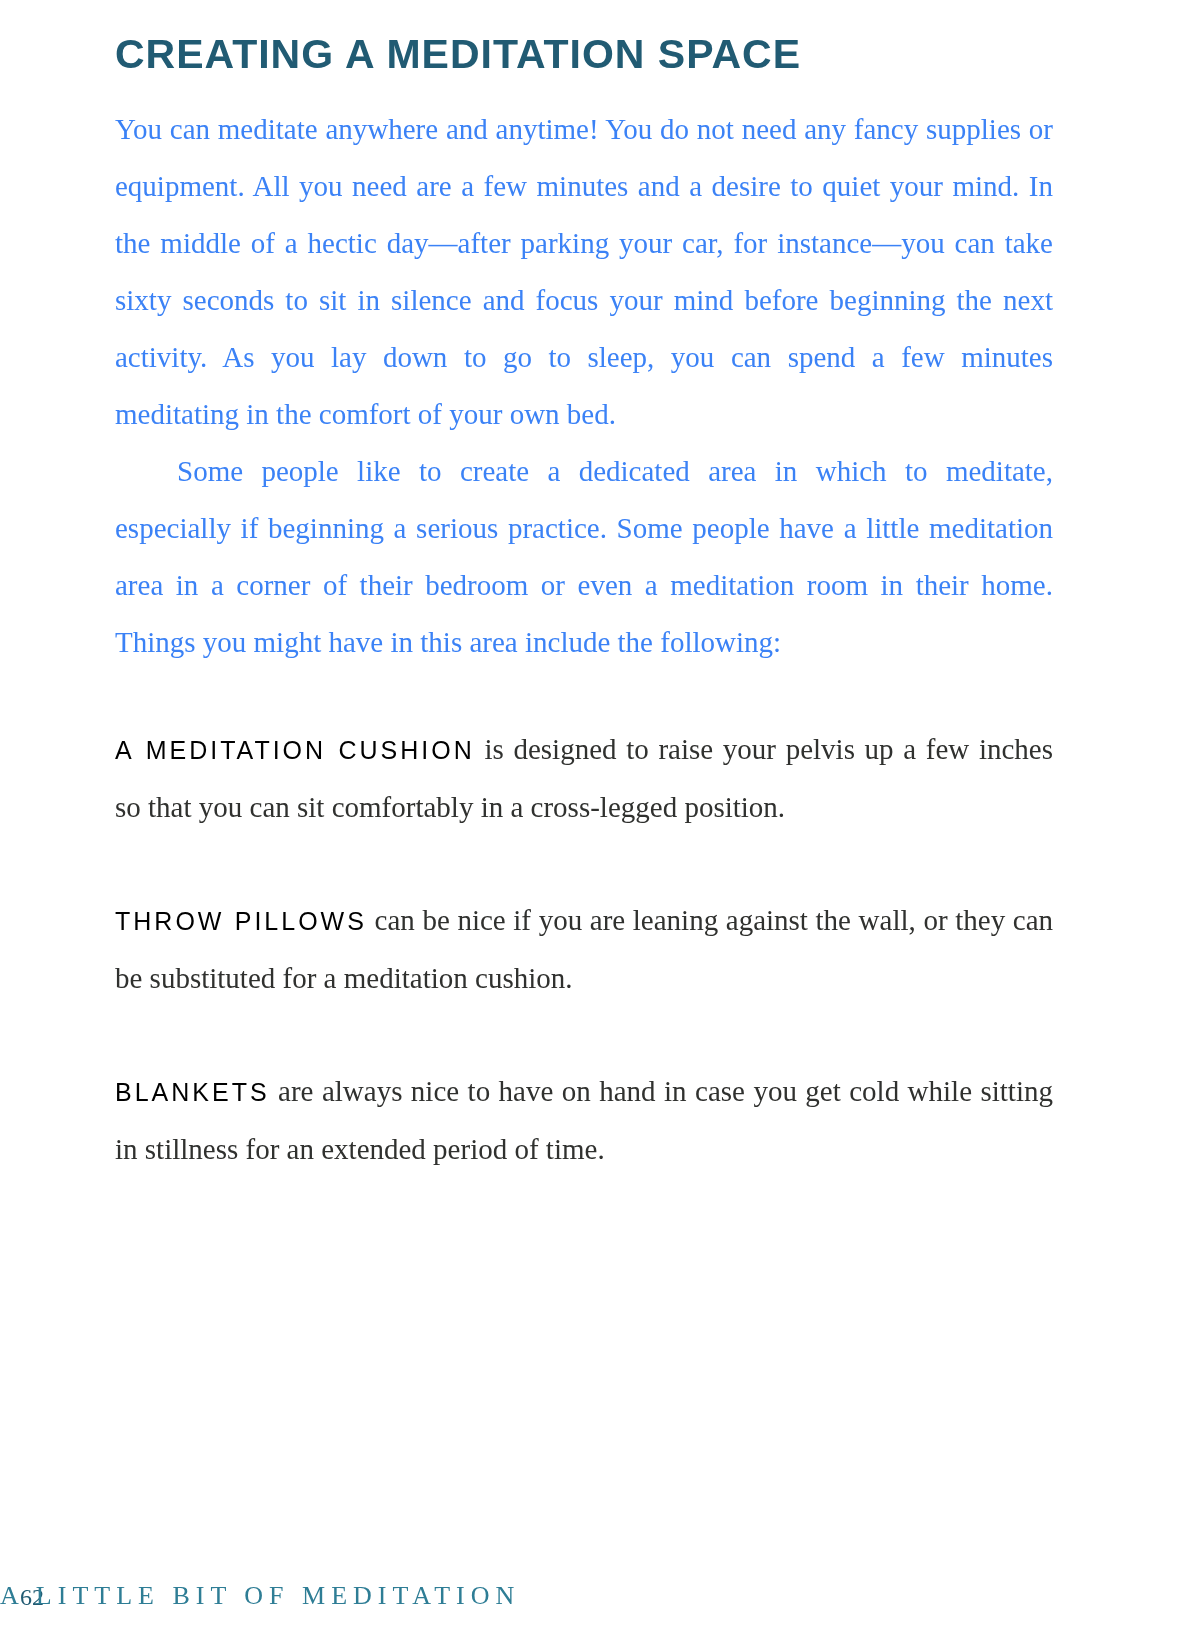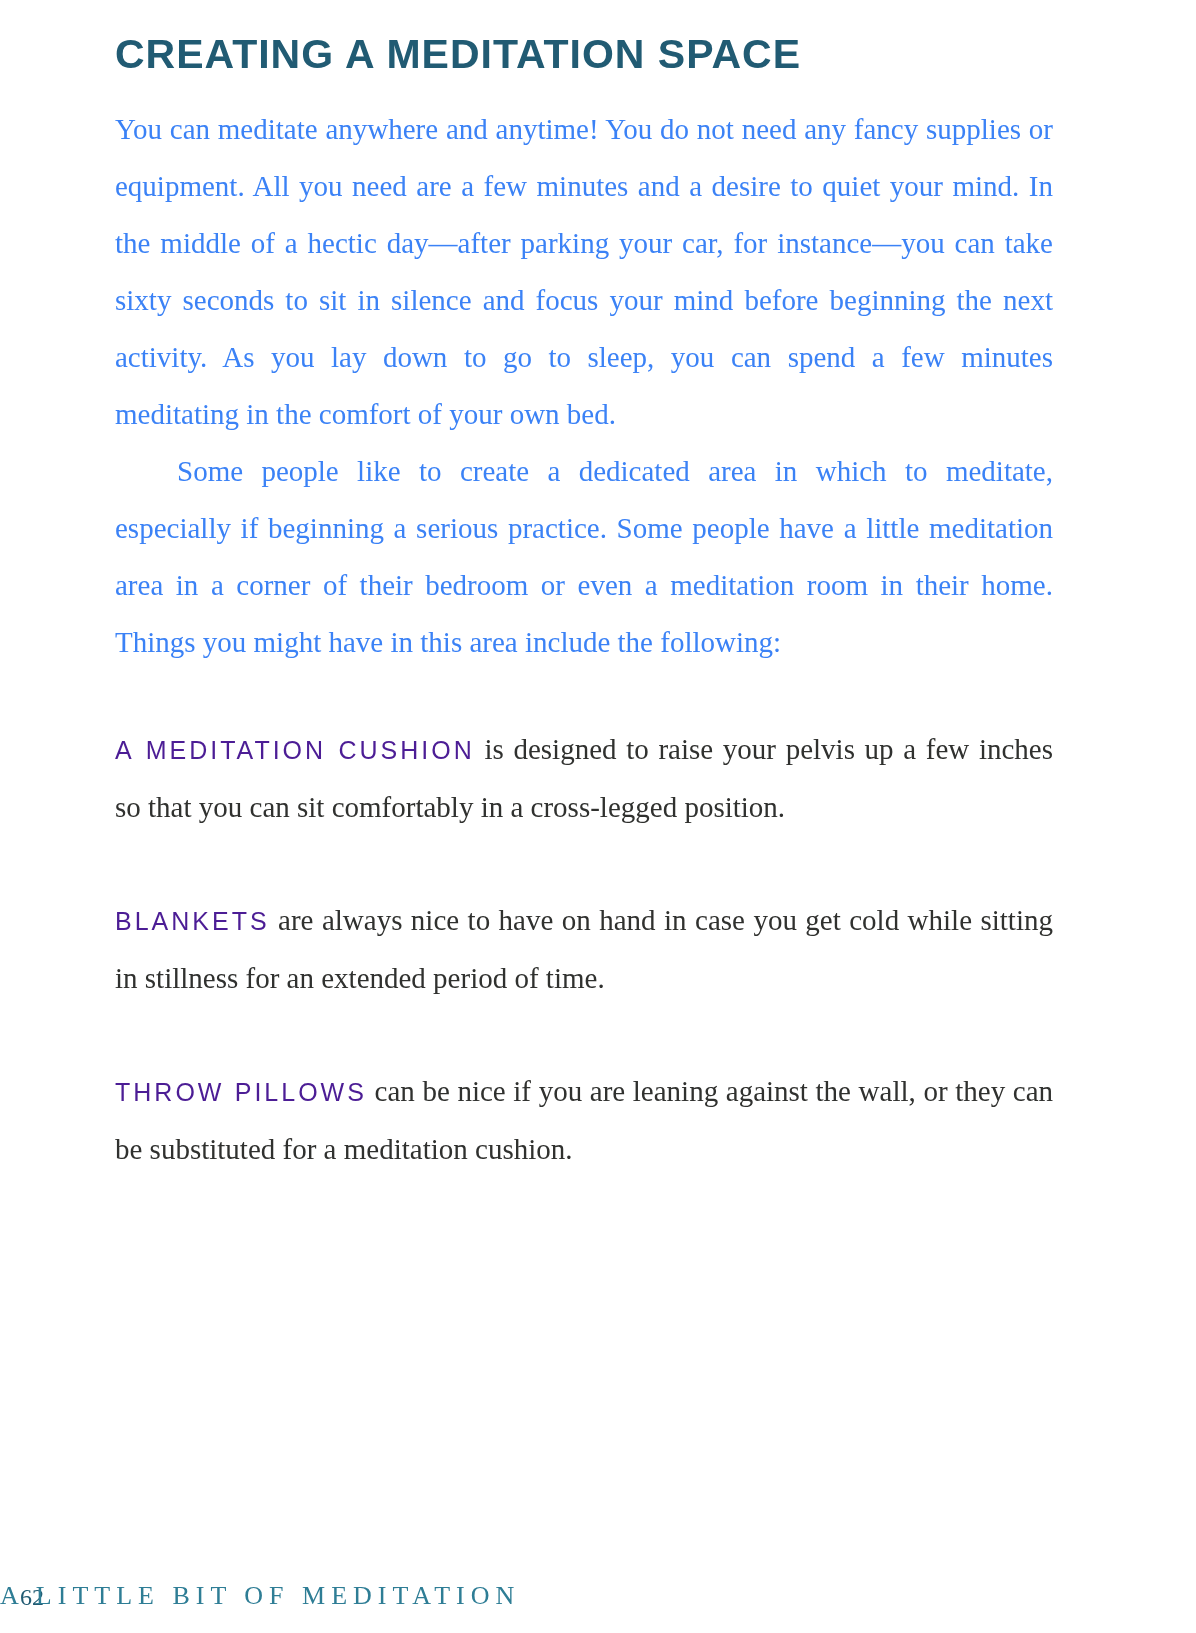--- a/index.html
+++ b/index.html
@@ -59,21 +59,21 @@
   .item p {
     font-size: 29px;
     line-height: 57px;
     text-align: justify;
     margin: 0;
   }
   .lead {
     font-family: "Liberation Sans", sans-serif;
     font-size: 25px;
     letter-spacing: 3px;
-    color: #4c1d95;
+    color: #000000;
     font-weight: 400;
   }
   .footer {
     position: absolute;
     bottom: 22px;
     left: 0;
     width: 1196px;
     height: 34px;
     padding-left: 8px;
   }
@@ -108,25 +108,25 @@
 
     <p class="body-par indented">Some people like to create a dedicated area in which to meditate, especially if beginning a serious practice. Some people have a little meditation area in a corner of their bedroom or even a meditation room in their home. Things you might have in this area include the following:</p>
 
     <div class="items">
 
       <div class="item">
         <p><span class="lead">A MEDITATION CUSHION</span><span> is designed to raise your pelvis up a few inches so that you can sit comfortably in a cross-legged position.</span></p>
       </div>
 
       <div class="item">
-        <p><span class="lead">BLANKETS</span><span> are always nice to have on hand in case you get cold while sitting in stillness for an extended period of time.</span></p>
+        <p><span class="lead">THROW PILLOWS</span><span> can be nice if you are leaning against the wall, or they can be substituted for a meditation cushion.</span></p>
       </div>
 
       <div class="item">
-        <p><span class="lead">THROW PILLOWS</span><span> can be nice if you are leaning against the wall, or they can be substituted for a meditation cushion.</span></p>
+        <p><span class="lead">BLANKETS</span><span> are always nice to have on hand in case you get cold while sitting in stillness for an extended period of time.</span></p>
       </div>
 
 
     </div>
   </div>
 
   <div class="footer">
     <span class="page-number">62</span>
     <span class="running-title">A LITTLE BIT OF MEDITATION</span>
   </div>

